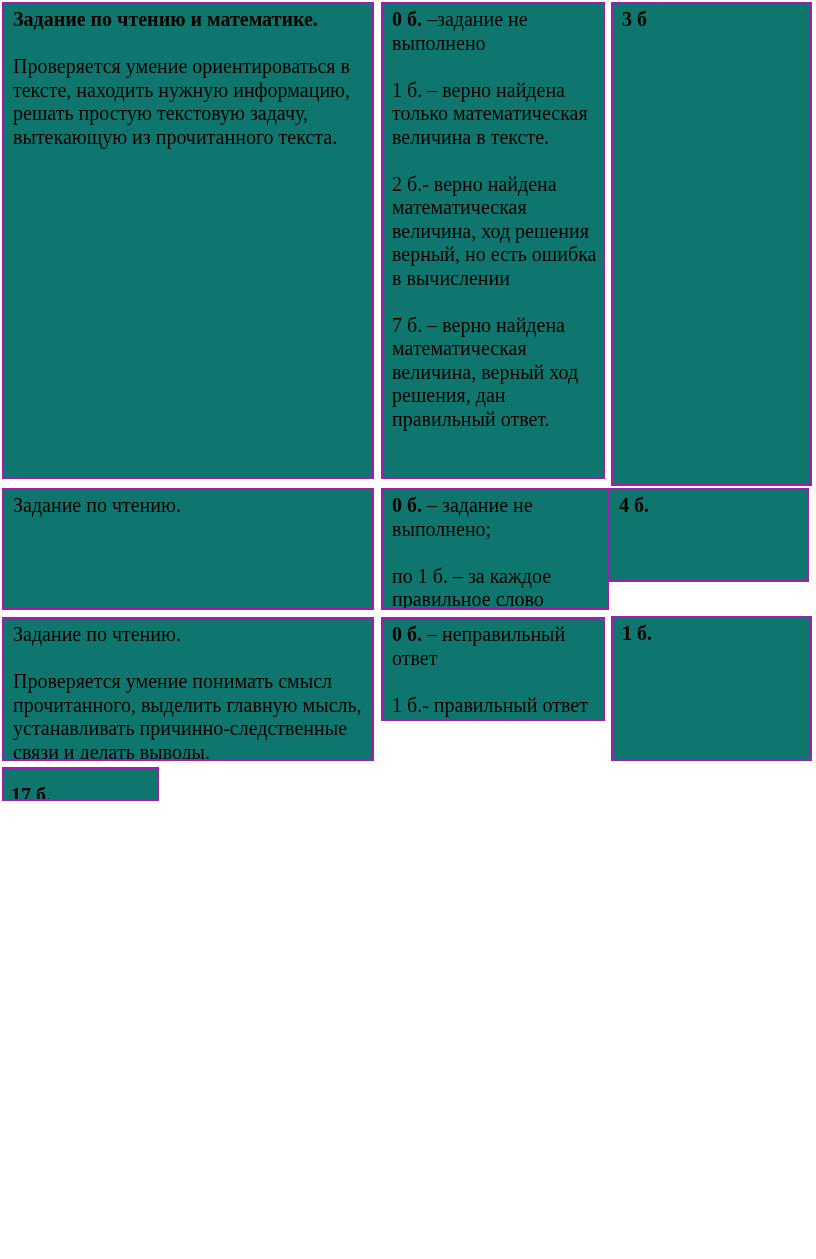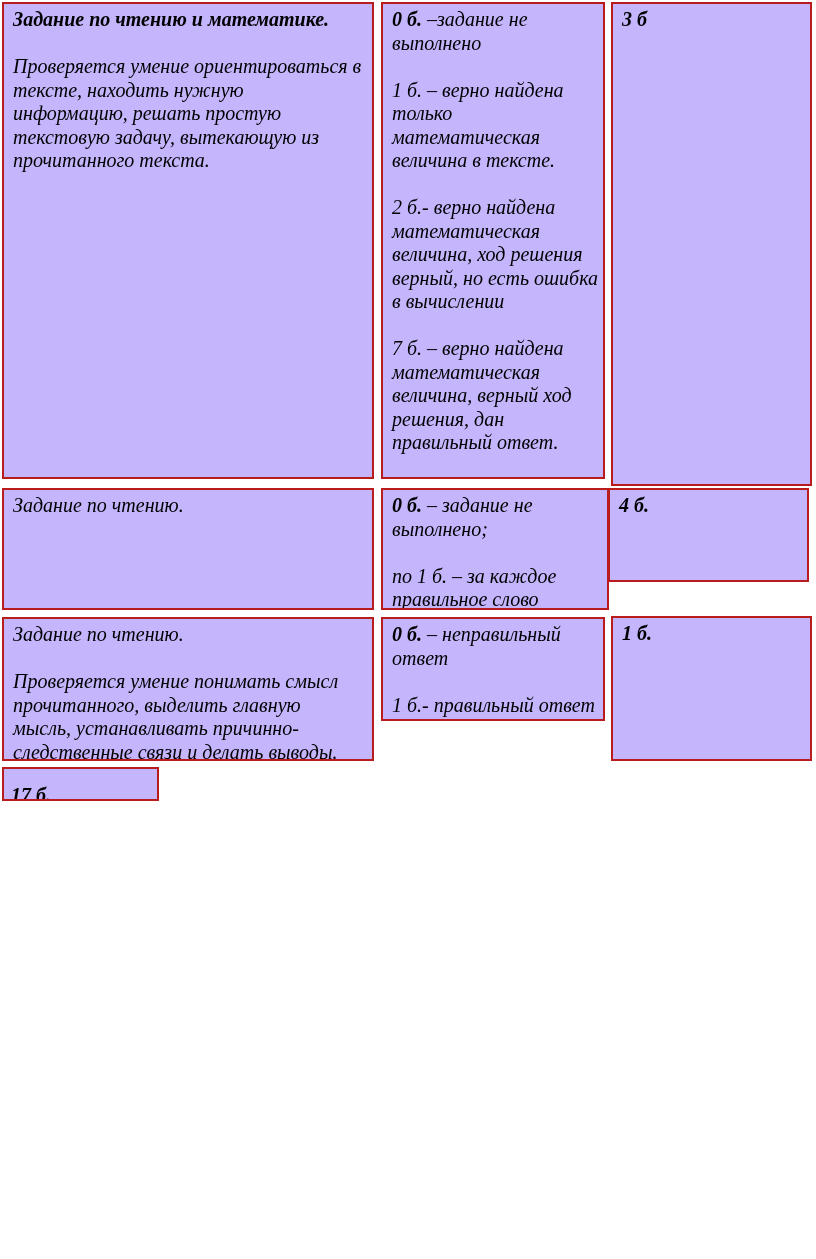--- a/index.html
+++ b/index.html
@@ -10,25 +10,24 @@
     background: #ffffff;
     font-family: "Liberation Serif", "DejaVu Serif", serif;
     font-size: 20px;
     line-height: 23.5px;
     color: #000000;
     overflow: hidden;
   }
   .cell {
     position: absolute;
     box-sizing: border-box;
-    border: 2px solid #b91c1c;
-    background: #c4b5fd;
+    border: 2px solid #a21caf;
+    background: #0f766e;
     padding: 4px 9px;
     overflow: hidden;
-    font-style: italic;
   }
   .cell.mid { padding-right: 4px; }
   .cell p { margin: 0 0 23.5px 0; }
   .cell p:last-child { margin-bottom: 0; }
   .bold { font-weight: bold; }
   .prefix { font-weight: bold; }
 
   
   .a1 { left: 2px;  top: 2px;   width: 372px; height: 477px; }
   .a2 { left: 2px;  top: 488px; width: 372px; height: 122px; }

